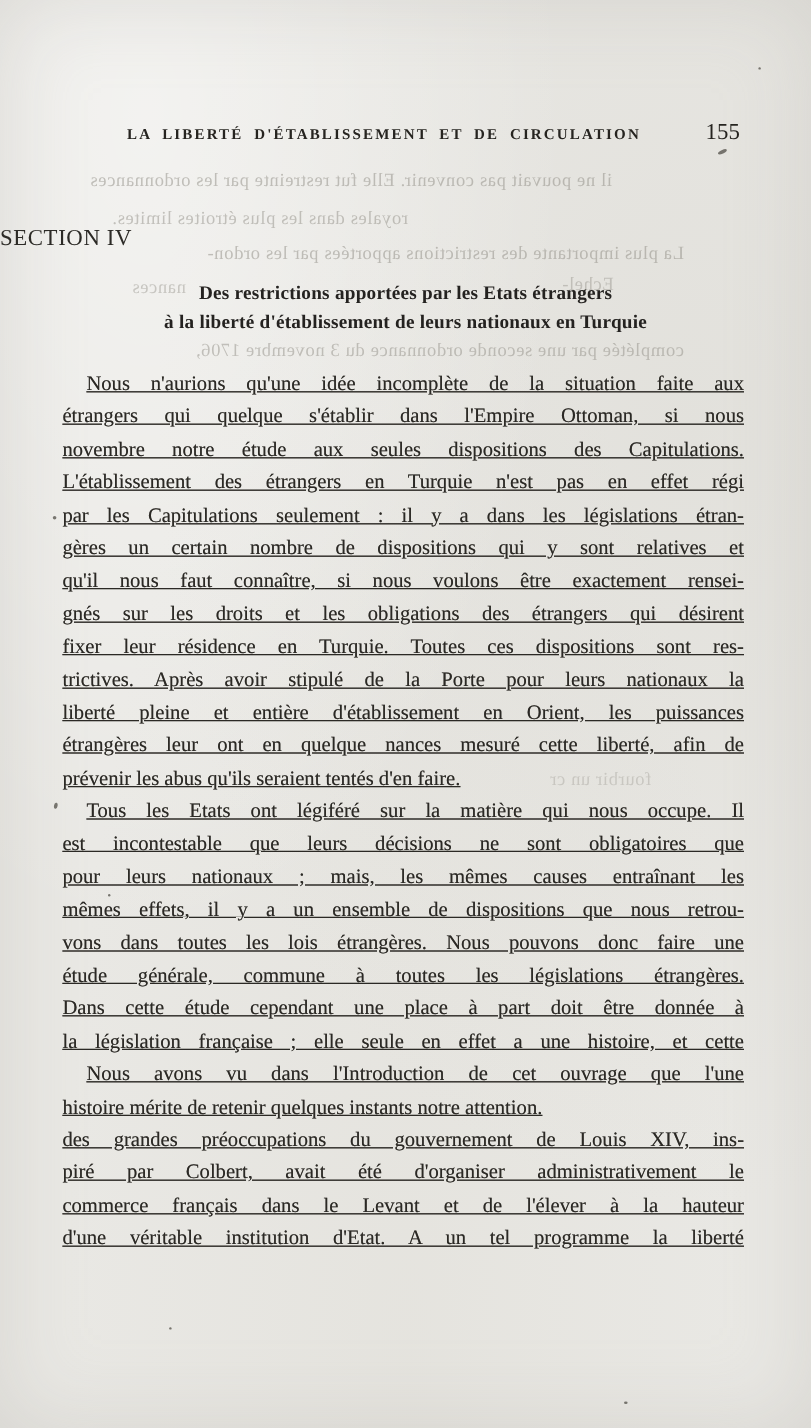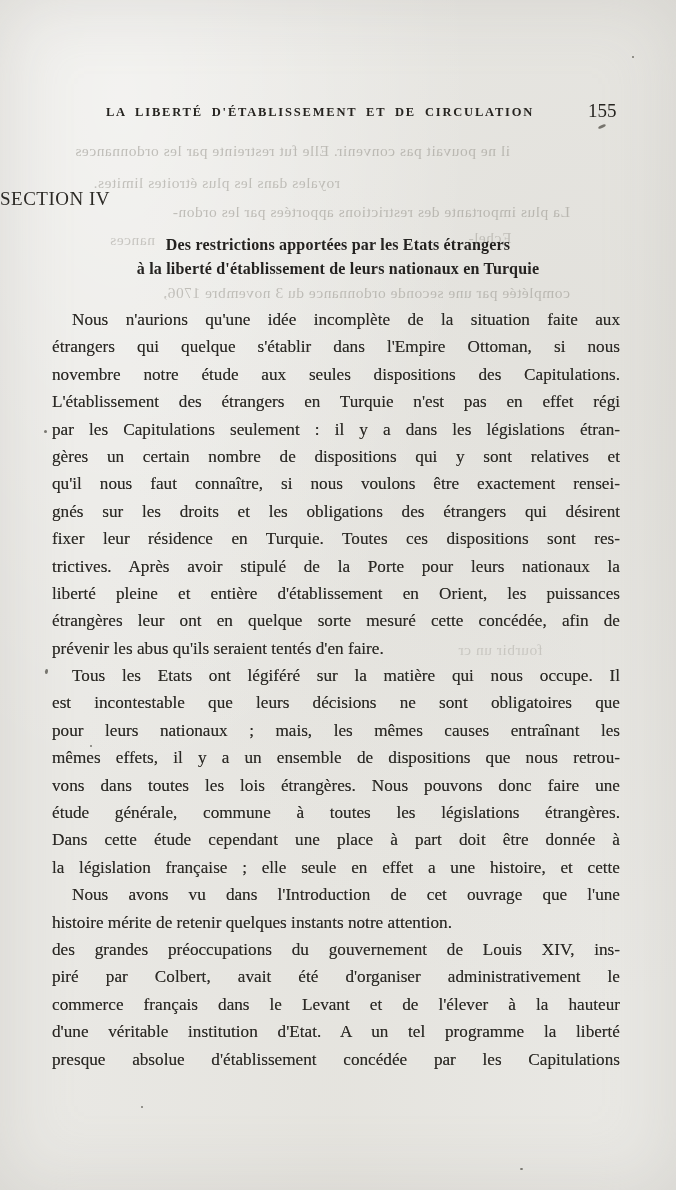--- a/index.html
+++ b/index.html
@@ -42,21 +42,21 @@
     color:#2c2a26;
   }
   .chapter-heading{
     position:absolute;top:233px;left:0;width:100%;
     text-align:center;font-size:16px;font-weight:bold;
     line-height:23.5px;letter-spacing:0.2px;
     color:#242220;
   }
   
   .body-text{
-    position:absolute;top:306px;left:52px;width:568px;
+    position:absolute;top:306px;left:52px;width:568px;text-decoration:underline;
   }
   .line{
     height:27.4px;line-height:27.4px;
     font-size:17.2px;
     text-align:justify;text-align-last:justify;
     white-space:nowrap;
     text-shadow:0 0 0.4px rgba(43,41,37,0.55);
   }
   .line.indent{padding-left:20px;}
   .line.last{text-align-last:left;}
@@ -105,37 +105,36 @@
       <div class="line">étrangers qui quelque s'établir dans l'Empire Ottoman, si nous</div>
       <div class="line">novembre notre étude aux seules dispositions des Capitulations.</div>
       <div class="line">L'établissement des étrangers en Turquie n'est pas en effet régi</div>
       <div class="line">par les Capitulations seulement : il y a dans les législations étran-</div>
       <div class="line">gères un certain nombre de dispositions qui y sont relatives et</div>
       <div class="line">qu'il nous faut connaître, si nous voulons être exactement rensei-</div>
       <div class="line">gnés sur les droits et les obligations des étrangers qui désirent</div>
       <div class="line">fixer leur résidence en Turquie. Toutes ces dispositions sont res-</div>
       <div class="line">trictives. Après avoir stipulé de la Porte pour leurs nationaux la</div>
       <div class="line">liberté pleine et entière d'établissement en Orient, les puissances</div>
-      <div class="line">étrangères leur ont en quelque sorte mesuré cette concédée, afin de</div>
+      <div class="line">étrangères leur ont en quelque nances mesuré cette liberté, afin de</div>
       <div class="line last">prévenir les abus qu'ils seraient tentés d'en faire.</div>
       <div class="line indent">Tous les Etats ont légiféré sur la matière qui nous occupe. Il</div>
       <div class="line">est incontestable que leurs décisions ne sont obligatoires que</div>
       <div class="line">pour leurs nationaux ; mais, les mêmes causes entraînant les</div>
       <div class="line">mêmes effets, il y a un ensemble de dispositions que nous retrou-</div>
       <div class="line">vons dans toutes les lois étrangères. Nous pouvons donc faire une</div>
       <div class="line">étude générale, commune à toutes les législations étrangères.</div>
       <div class="line">Dans cette étude cependant une place à part doit être donnée à</div>
       <div class="line">la législation française ; elle seule en effet a une histoire, et cette</div>
       <div class="line indent">Nous avons vu dans l'Introduction de cet ouvrage que l'une</div>
       <div class="line last">histoire mérite de retenir quelques instants notre attention.</div>
       <div class="line">des grandes préoccupations du gouvernement de Louis XIV, ins-</div>
       <div class="line">piré par Colbert, avait été d'organiser administrativement le</div>
       <div class="line">commerce français dans le Levant et de l'élever à la hauteur</div>
       <div class="line">d'une véritable institution d'Etat. A un tel programme la liberté</div>
-      <div class="line">presque absolue d'établissement concédée par les Capitulations</div>
     </main>
 
   <div id="specks">
       <div class="speck" style="left: 598px; top: 125px; width: 8px; height: 3px; transform: rotate(-25deg);"></div>
       <div class="speck" style="left: 44px; top: 430px; width: 3px; height: 3px; transform: rotate(0deg);"></div>
       <div class="speck" style="left: 45px; top: 669px; width: 3px; height: 5px; transform: rotate(10deg);"></div>
       <div class="speck" style="left: 632px; top: 56px; width: 2px; height: 2px; transform: rotate(0deg);"></div>
       <div class="speck" style="left: 141px; top: 1106px; width: 2px; height: 2px; transform: rotate(0deg);"></div>
       <div class="speck" style="left: 520px; top: 1168px; width: 3px; height: 2px; transform: rotate(0deg);"></div>
       <div class="speck" style="left: 90px; top: 745px; width: 2px; height: 2px; transform: rotate(0deg);"></div>

